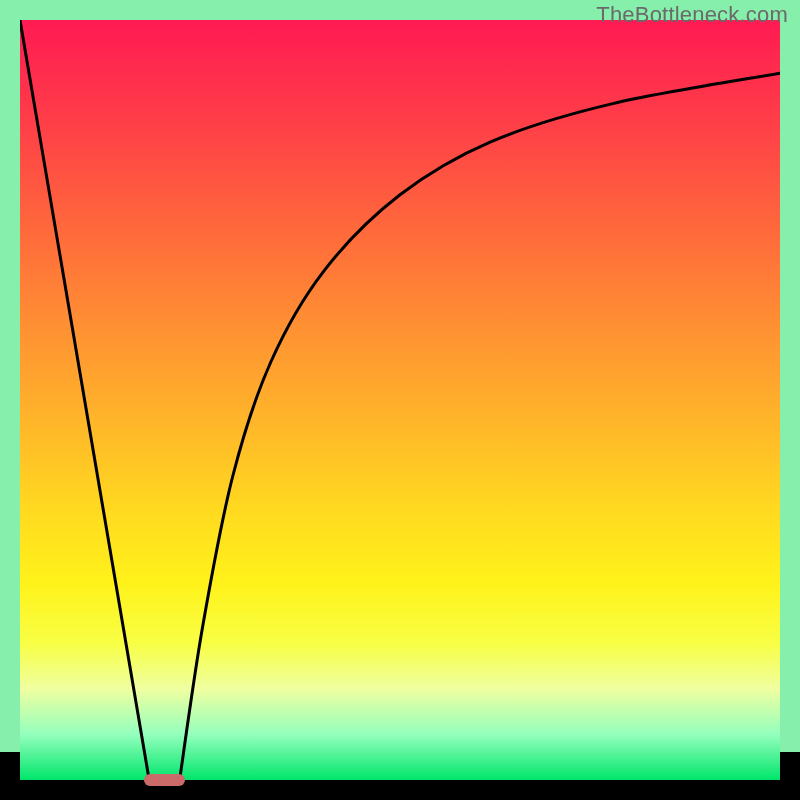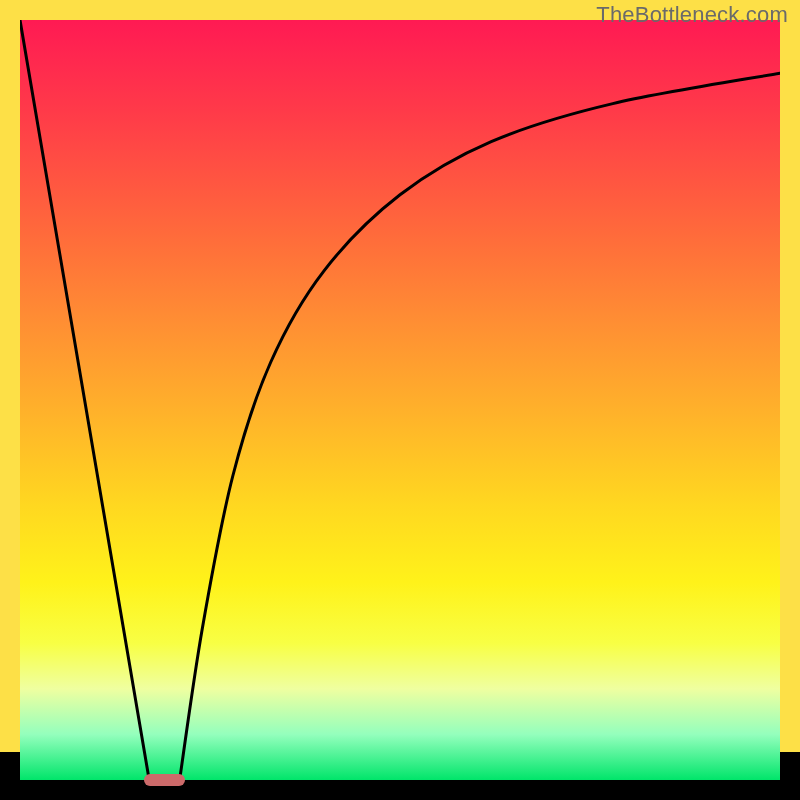--- a/index.html
+++ b/index.html
@@ -10,21 +10,21 @@
     background: #000;
     overflow: hidden;
     font-family: Arial, Helvetica, sans-serif;
   }
   .frame {
     position: absolute;
     left: 0;
     top: 0;
     width: 800px;
     height: 752px;
-    background: #fde047;
+    background: #86efac;
   }
   .plot {
     position: absolute;
     left: 20px;
     top: 20px;
     width: 760px;
     height: 760px;
     background: linear-gradient(
       to bottom,
       #ff1a53 0%,

